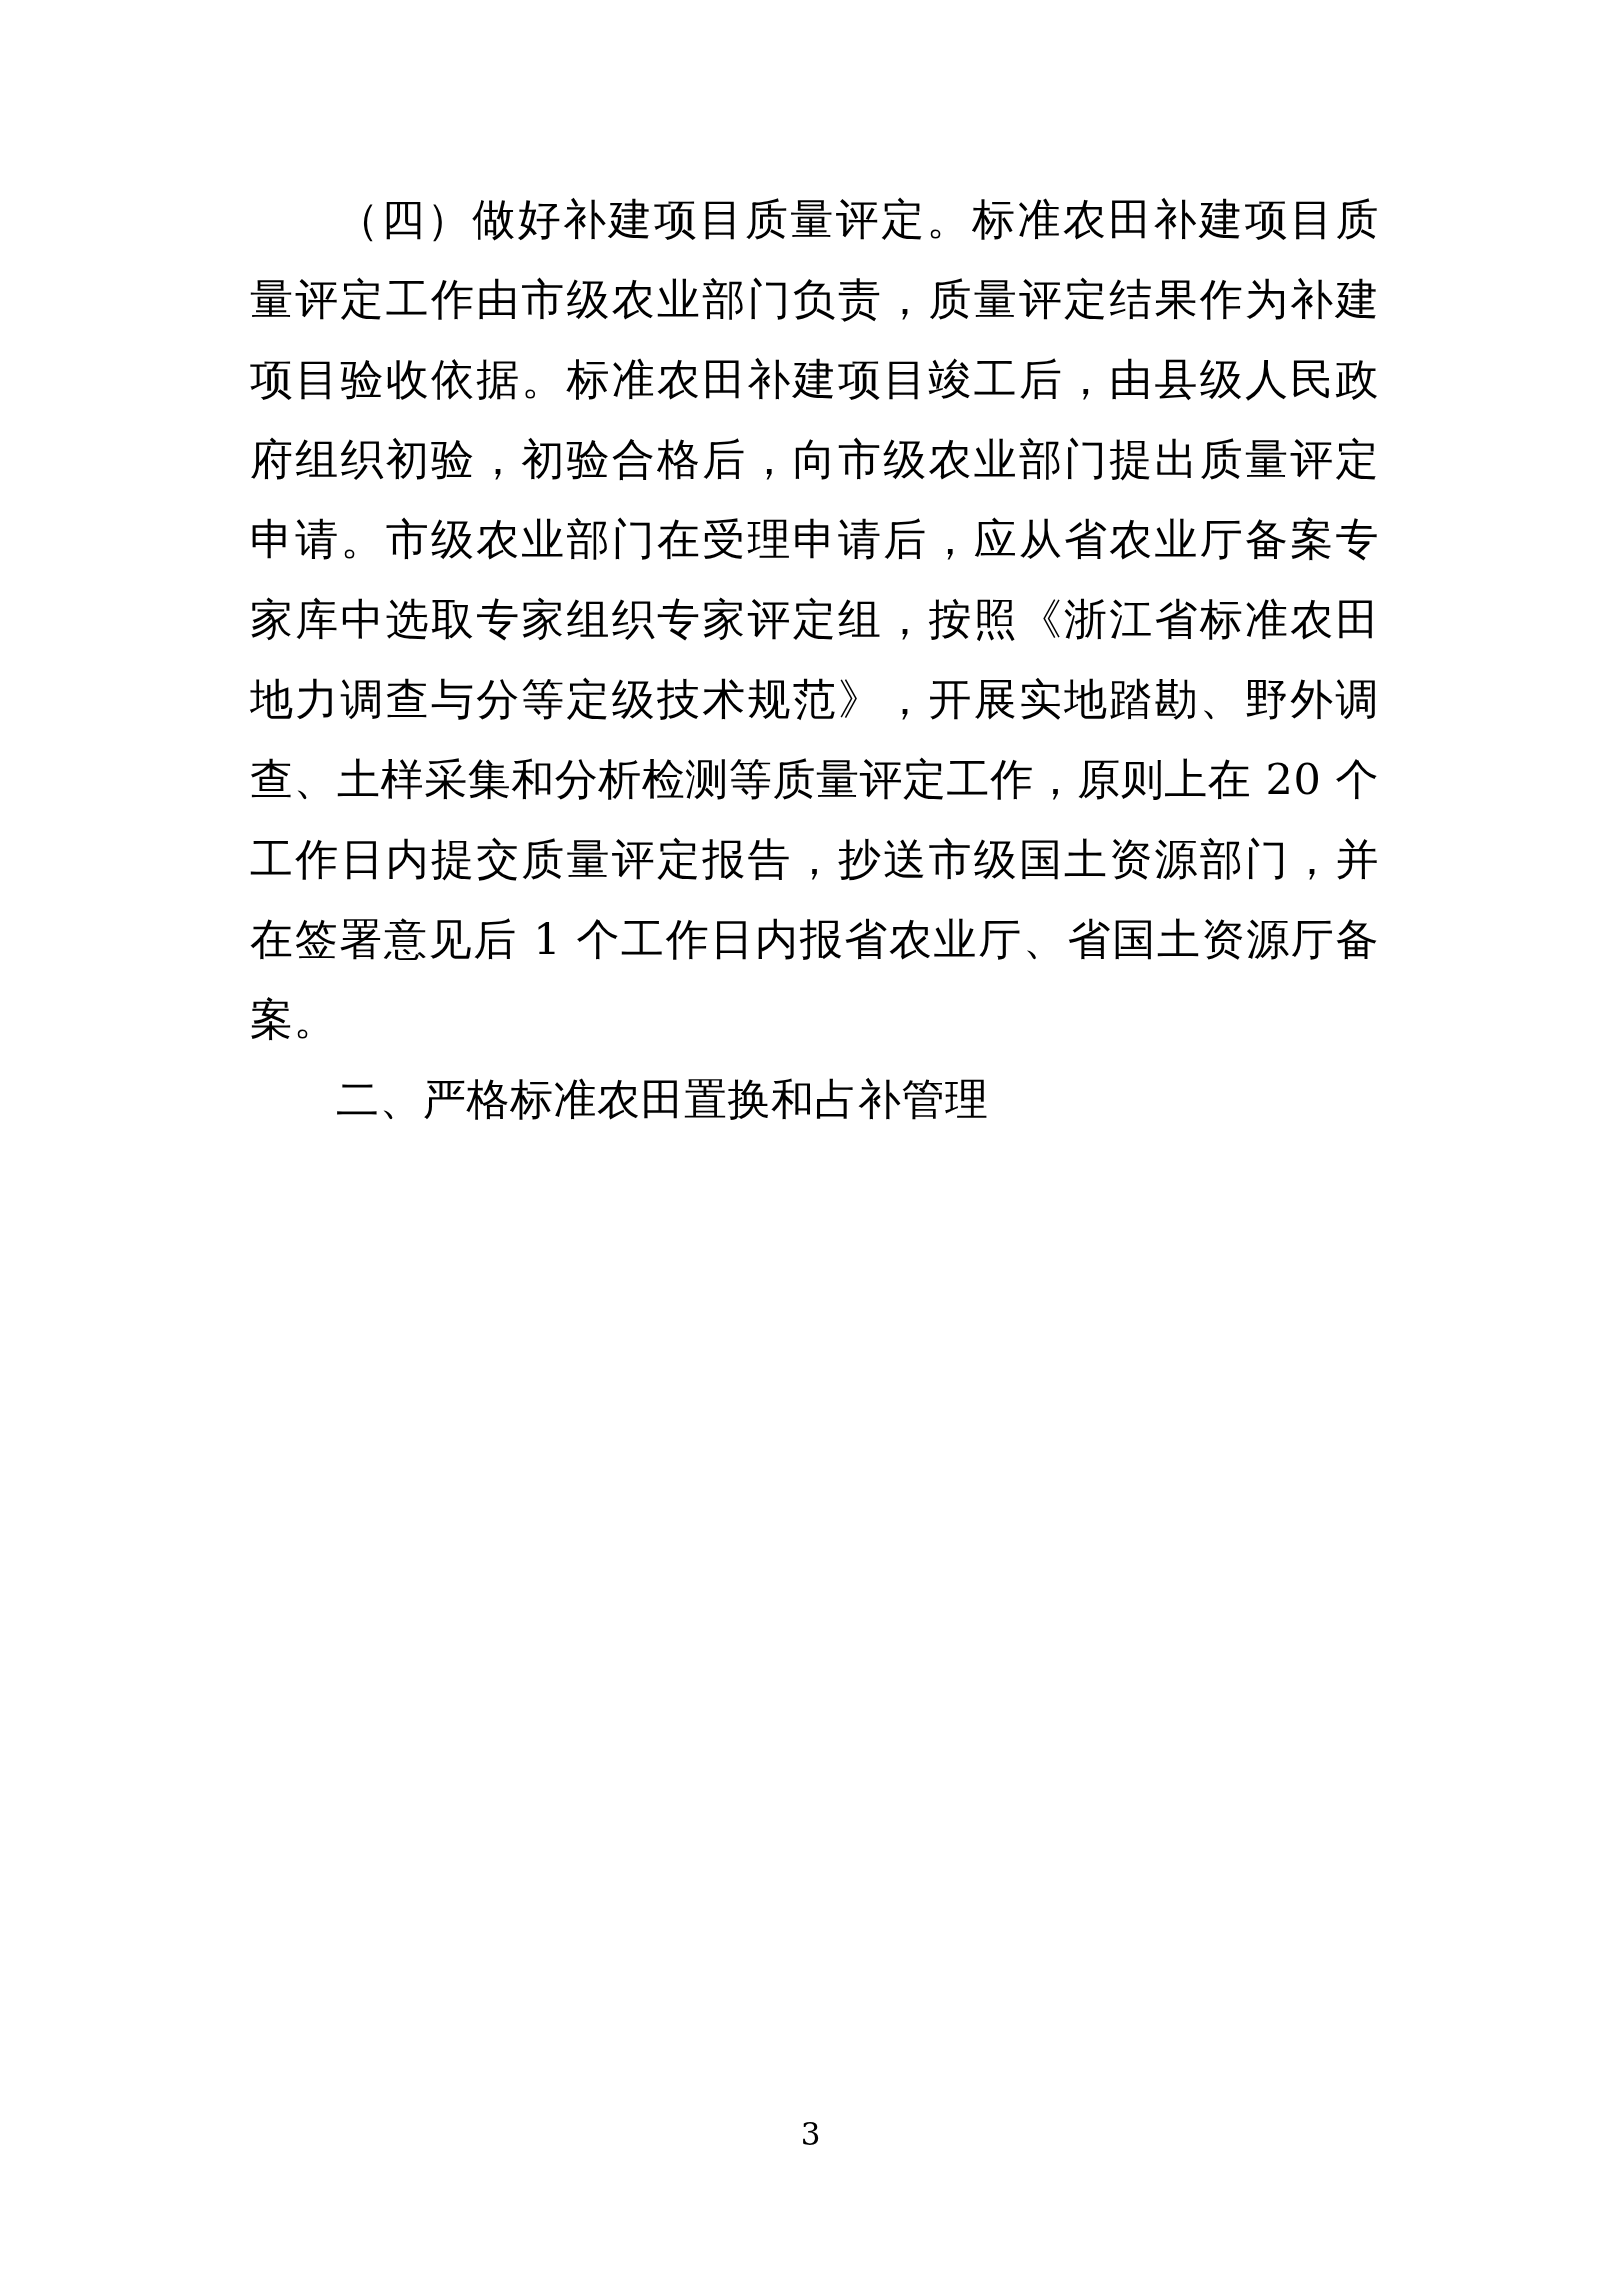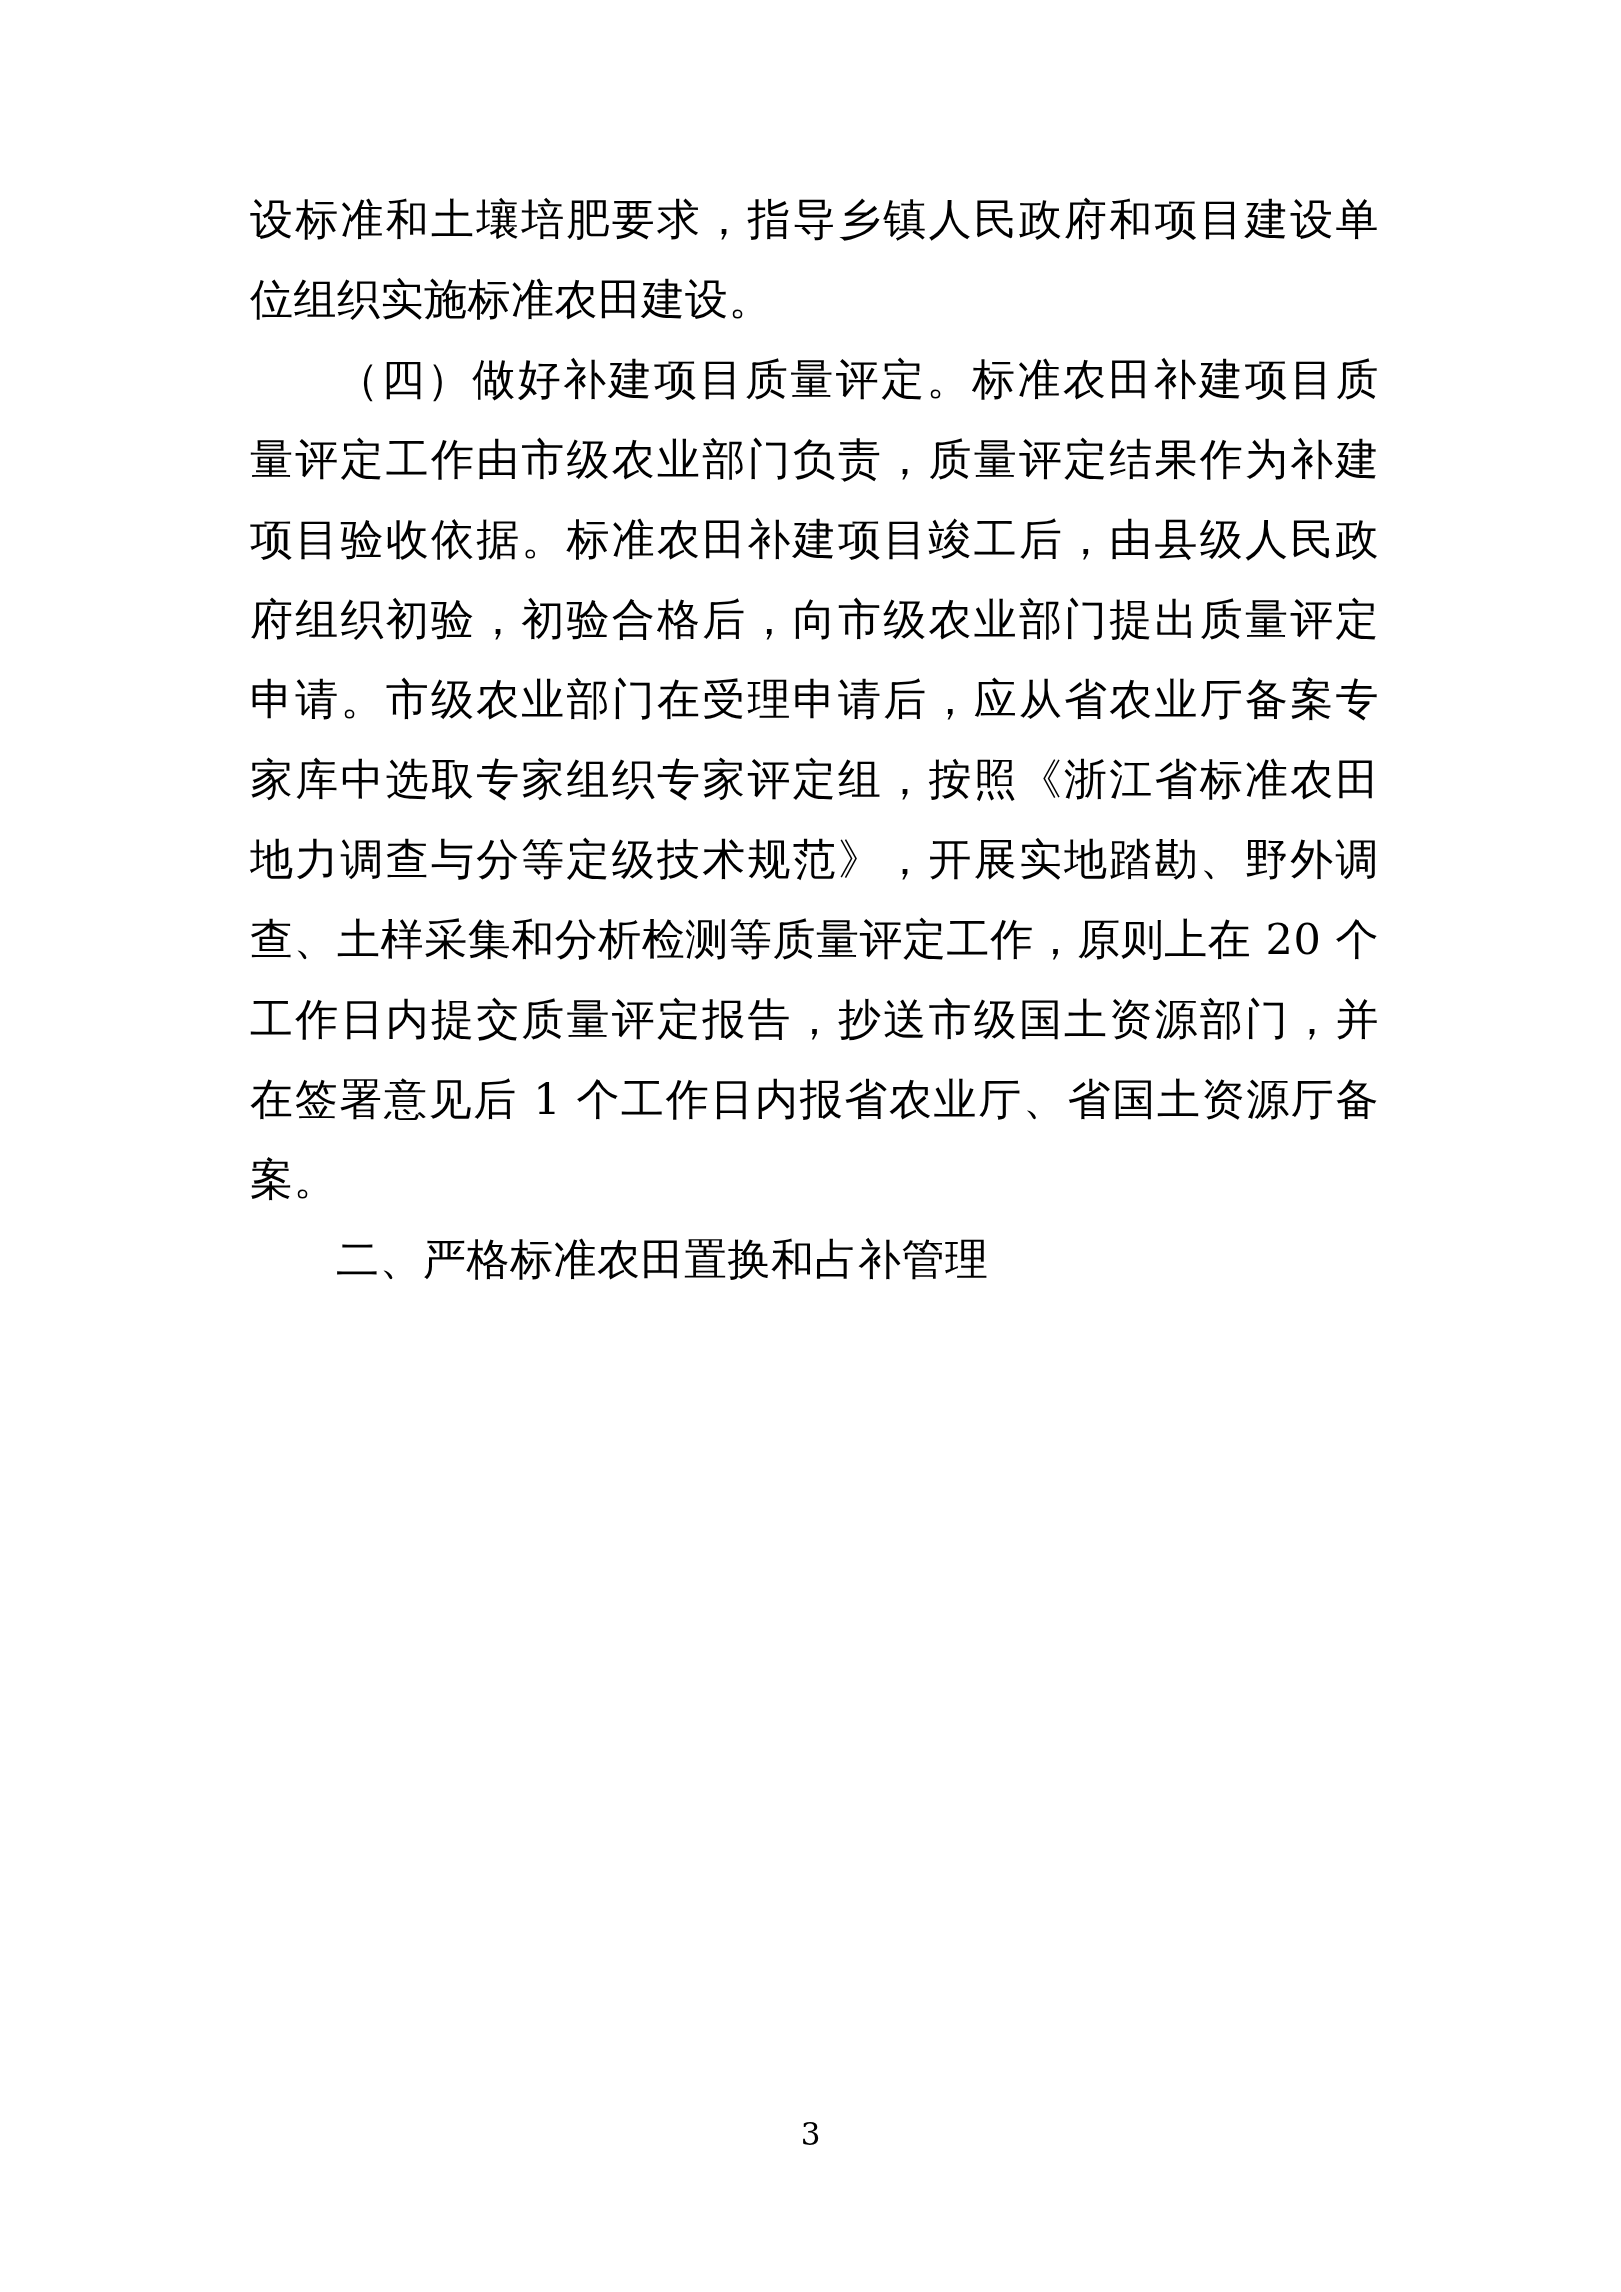--- a/index.html
+++ b/index.html
@@ -52,21 +52,20 @@
     line-height: 39px;
     color: #000000;
   }
 </style>
 </head>
 <body>
 
 <div class="page">
   <div class="body-text">
 
-    <p class="para no-indent"><span>设标准和土壤培肥要求，指导乡镇人民政府和项目建设单位组织实施标准农田建设。</span></p>
 
     <p class="para"><span class="lead">（四）做好补建项目质量评定。</span><span>标准农田补建项目质量评定工作由市级农业部门负责，质量评定结果作为补建项目验收依据。标准农田补建项目竣工后，由县级人民政府组织初验，初验合格后，向市级农业部门提出质量评定申请。市级农业部门在受理申请后，应从省农业厅备案专家库中选取专家组织专家评定组，按照《浙江省标准农田地力调查与分等定级技术规范》，开展实地踏勘、野外调查、土样采集和分析检测等质量评定工作，原则上在 20 个工作日内提交质量评定报告，抄送市级国土资源部门，并在签署意见后 1 个工作日内报省农业厅、省国土资源厅备案。</span></p>
 
 
 
     <p class="section-heading"><span>二、严格标准农田置换和占补管理</span></p>
 
 
   </div>
 

